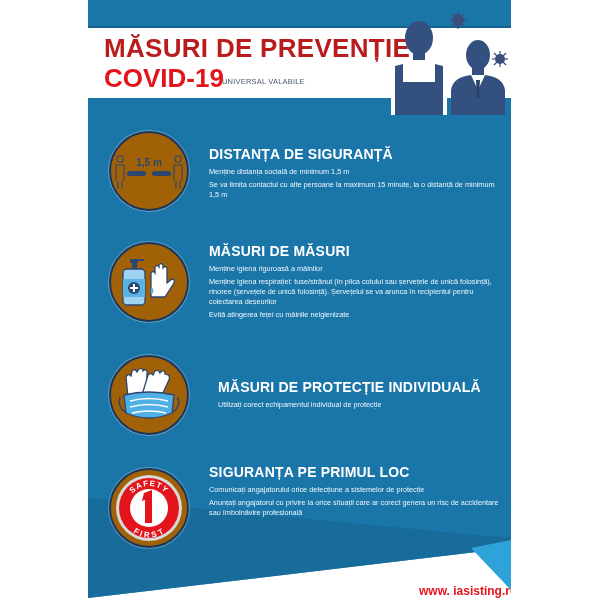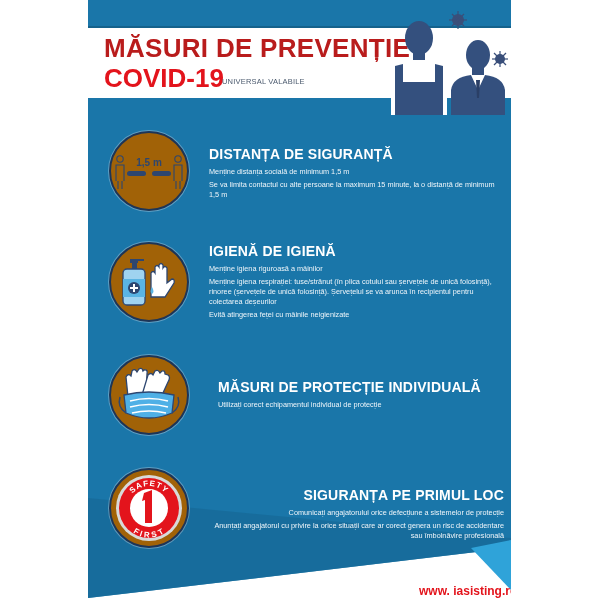--- a/index.html
+++ b/index.html
@@ -100,21 +100,21 @@
       <rect x="11" y="6" width="5" height="6" fill="#2d4670"></rect>
       <rect x="2" y="12" width="22" height="36" rx="4" fill="#9fd3f0" stroke="#2d4670" stroke-width="1.3"></rect>
       <rect x="2" y="22" width="22" height="18" fill="#5ab4e3"></rect>
       <circle cx="13" cy="31" r="6" fill="#2d4670"></circle>
       <path d="M13 27 V35 M9 31 H17" stroke="#ffffff" stroke-width="2"></path>
       <path d="M30 40 L30 16 Q32 13 34 16 L34 10 Q36 7 38 10 L38 8 Q40 5 42 8 L42 11 Q44 8 46 11 L46 26 L51 22 Q54 22 53 26 L44 40 Z" fill="#ffffff" stroke="#2d4670" stroke-width="1.3"></path>
       <path d="M31 30 Q28 35 31 37 Q34 35 31 30 Z" fill="#5ab4e3"></path>
     </svg>
   </div>
   <div class="section" style="top:243px;">
-    <h2>IGIENĂ DE IGIENĂ</h2>
+    <h2>MĂSURI DE MĂSURI</h2>
     <p>Menține igiena riguroasă a mâinilor</p>
     <p>Menține igiena respirației: tuse/strănut (în plica cotului sau șervețele de unică folosință), rinoree (șervețele de unică folosință). Șervețelul se va arunca în recipientul pentru colectarea deșeurilor</p>
     <p>Evită atingerea feței cu mâinile neigienizate</p>
   </div>
 
   <div class="circle" style="top:355px;">
     <svg width="66" height="60" viewBox="0 0 66 60">
       <path d="M12 32 L10 12 Q12 8 15 11 L16 6 Q19 3 21 7 L23 4 Q26 2 27 6 L28 5 Q32 4 31 9 L30 30 Z" fill="#ffffff" stroke="#2d4670" stroke-width="1.3"></path>
       <path d="M26 30 L32 10 Q35 7 37 10 L39 6 Q42 4 44 8 L46 6 Q49 5 49 9 L52 10 Q55 12 52 17 L46 30 Z" fill="#ffffff" stroke="#2d4670" stroke-width="1.3"></path>
       <path d="M4 32 Q1 42 10 48 M62 32 Q65 42 56 48" fill="none" stroke="#2d4670" stroke-width="1.5"></path>
@@ -138,20 +138,20 @@
         <path id="arcBot" d="M14 38 A21 21 0 0 0 56 38"></path>
       </defs>
       <text font-size="8" font-weight="700" fill="#ffffff" font-family="Liberation Sans, sans-serif" letter-spacing="1">
         <textPath href="#arcTop" startOffset="50%" text-anchor="middle">SAFETY</textPath>
       </text>
       <text font-size="8" font-weight="700" fill="#ffffff" font-family="Liberation Sans, sans-serif" letter-spacing="1">
         <textPath href="#arcBot" startOffset="50%" text-anchor="middle" dominant-baseline="hanging">FIRST</textPath>
       </text>
     </svg>
   </div>
-  <div class="section" style="top:487px;text-align:right;">
+  <div class="section" style="top:464px;">
     <h2>SIGURANȚA PE PRIMUL LOC</h2>
     <p>Comunicați angajatorului orice defecțiune a sistemelor de protecție</p>
     <p>Anunțați angajatorul cu privire la orice situații care ar corect genera un risc de accidentare sau îmbolnăvire profesională</p>
   </div>
 
   <a class="url">www. iasisting.ro</a>
 </div>
 
 </body></html>

